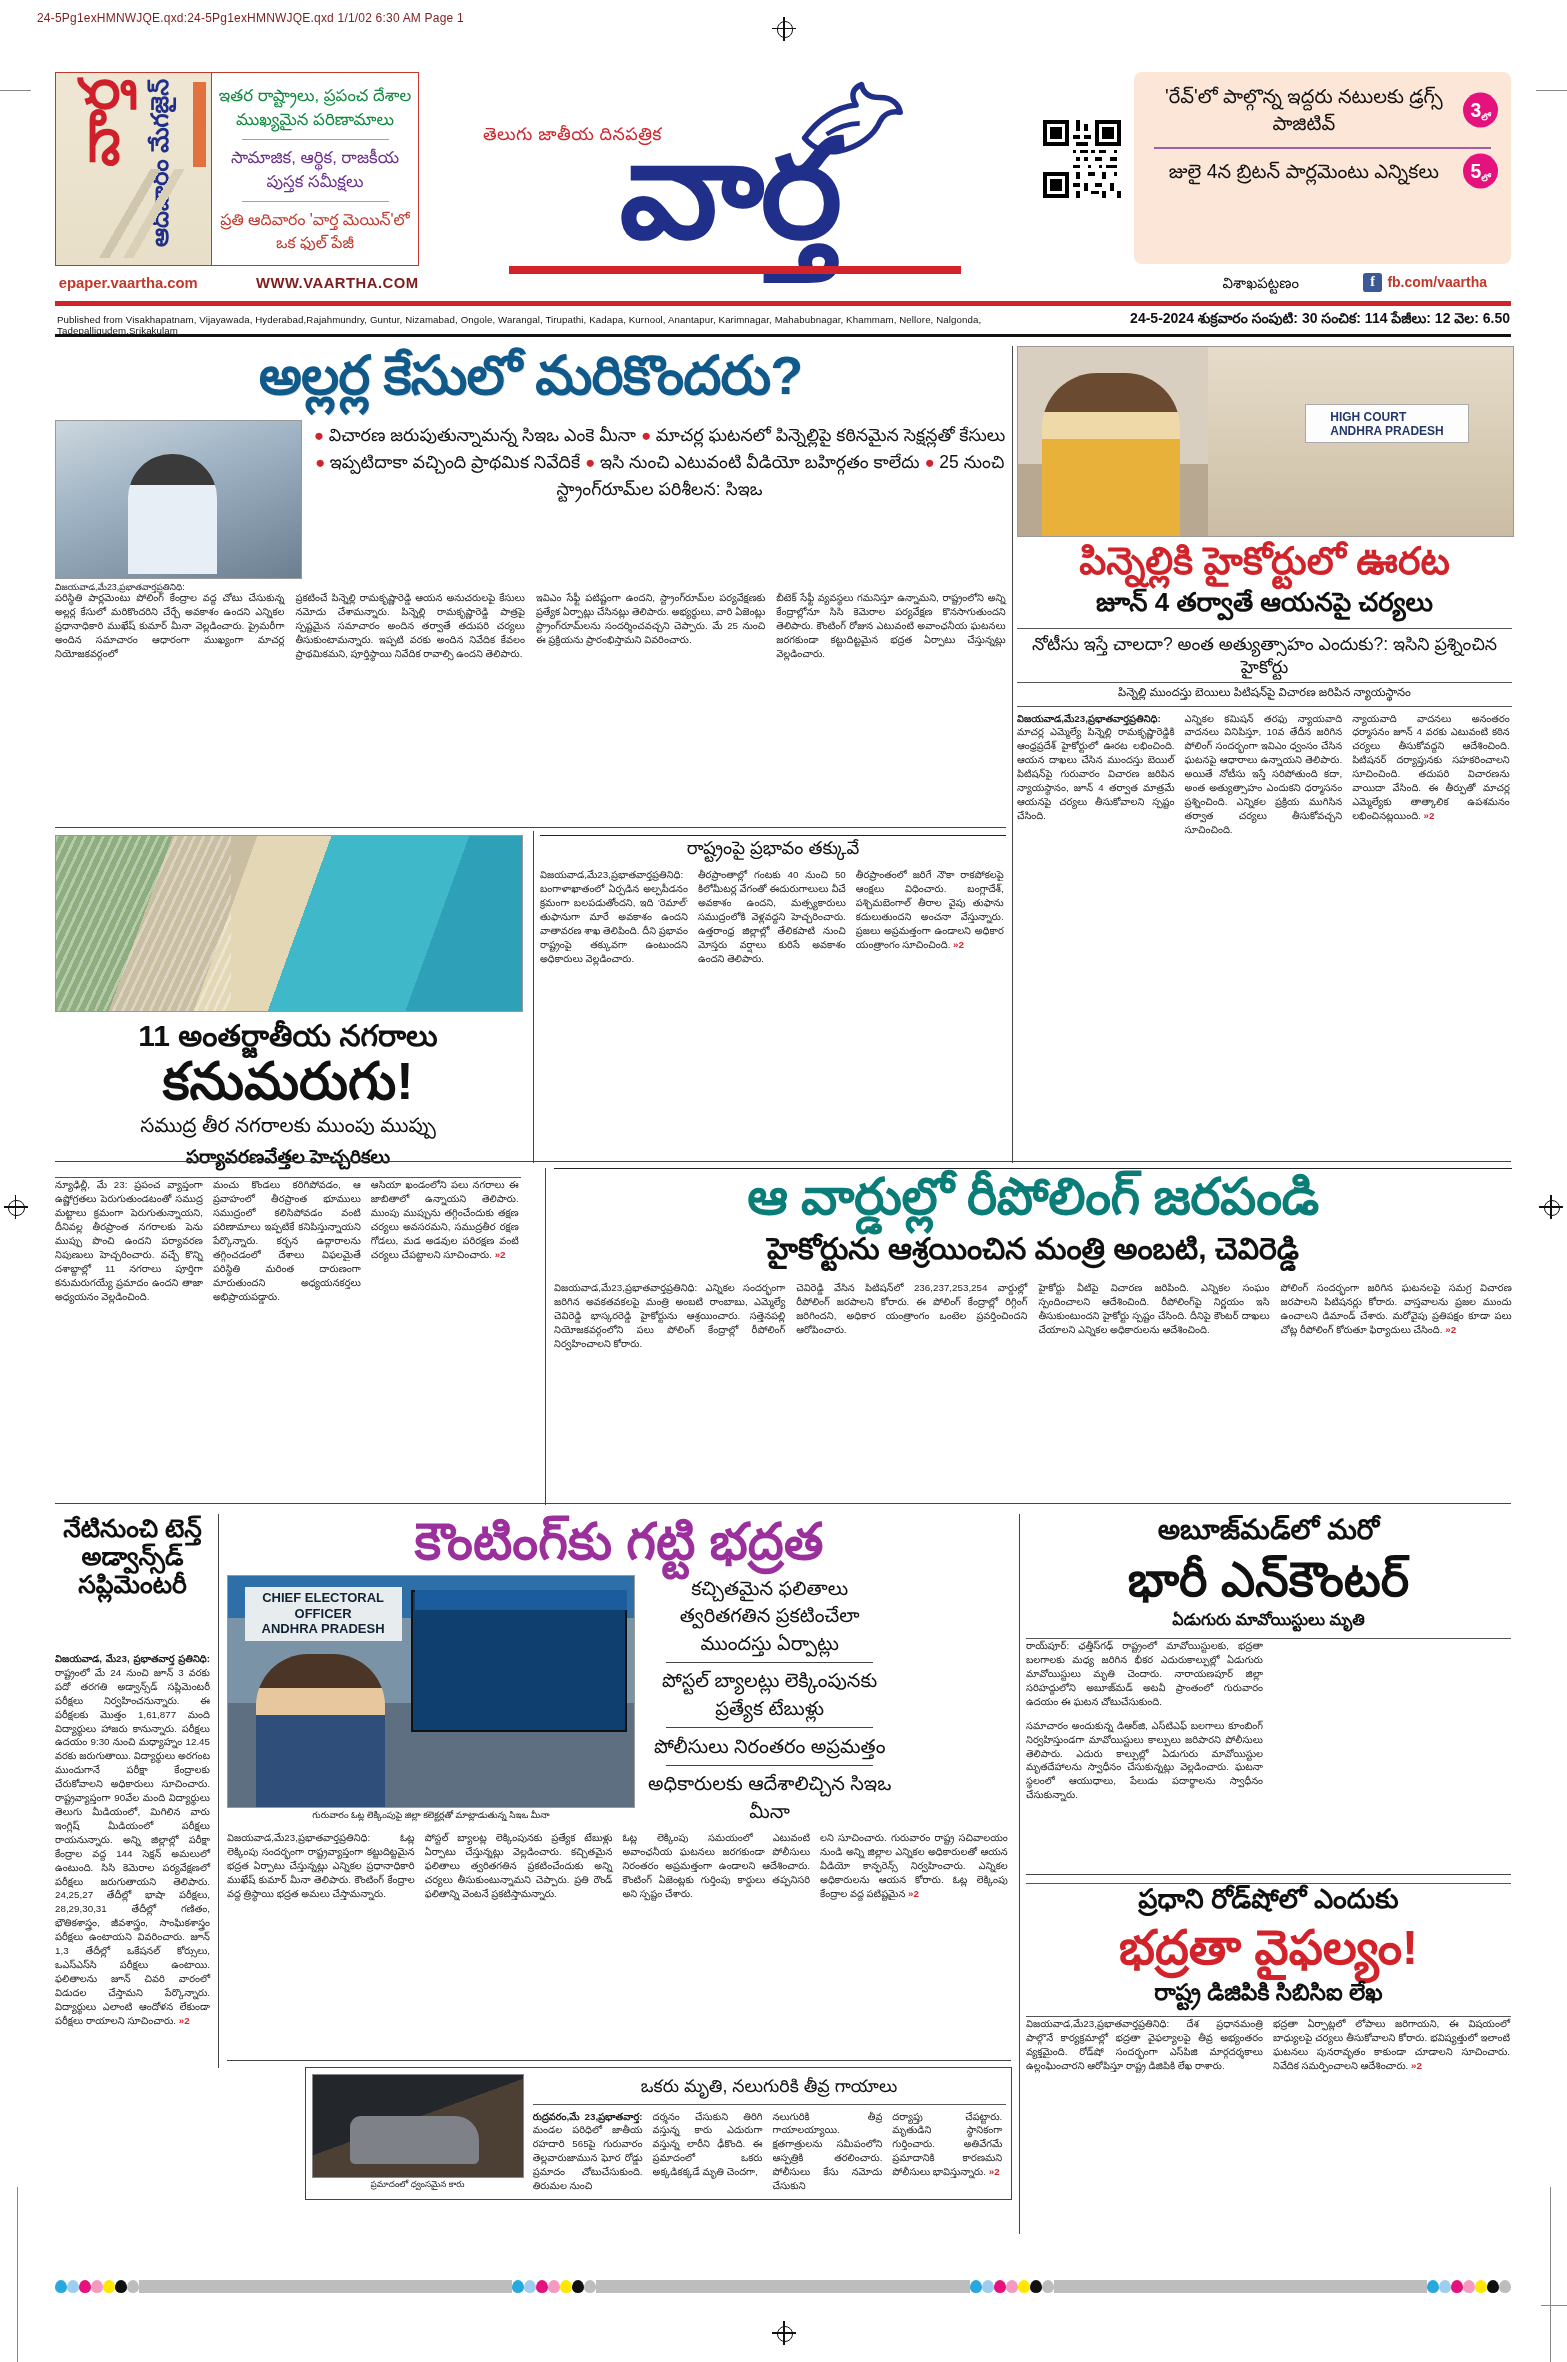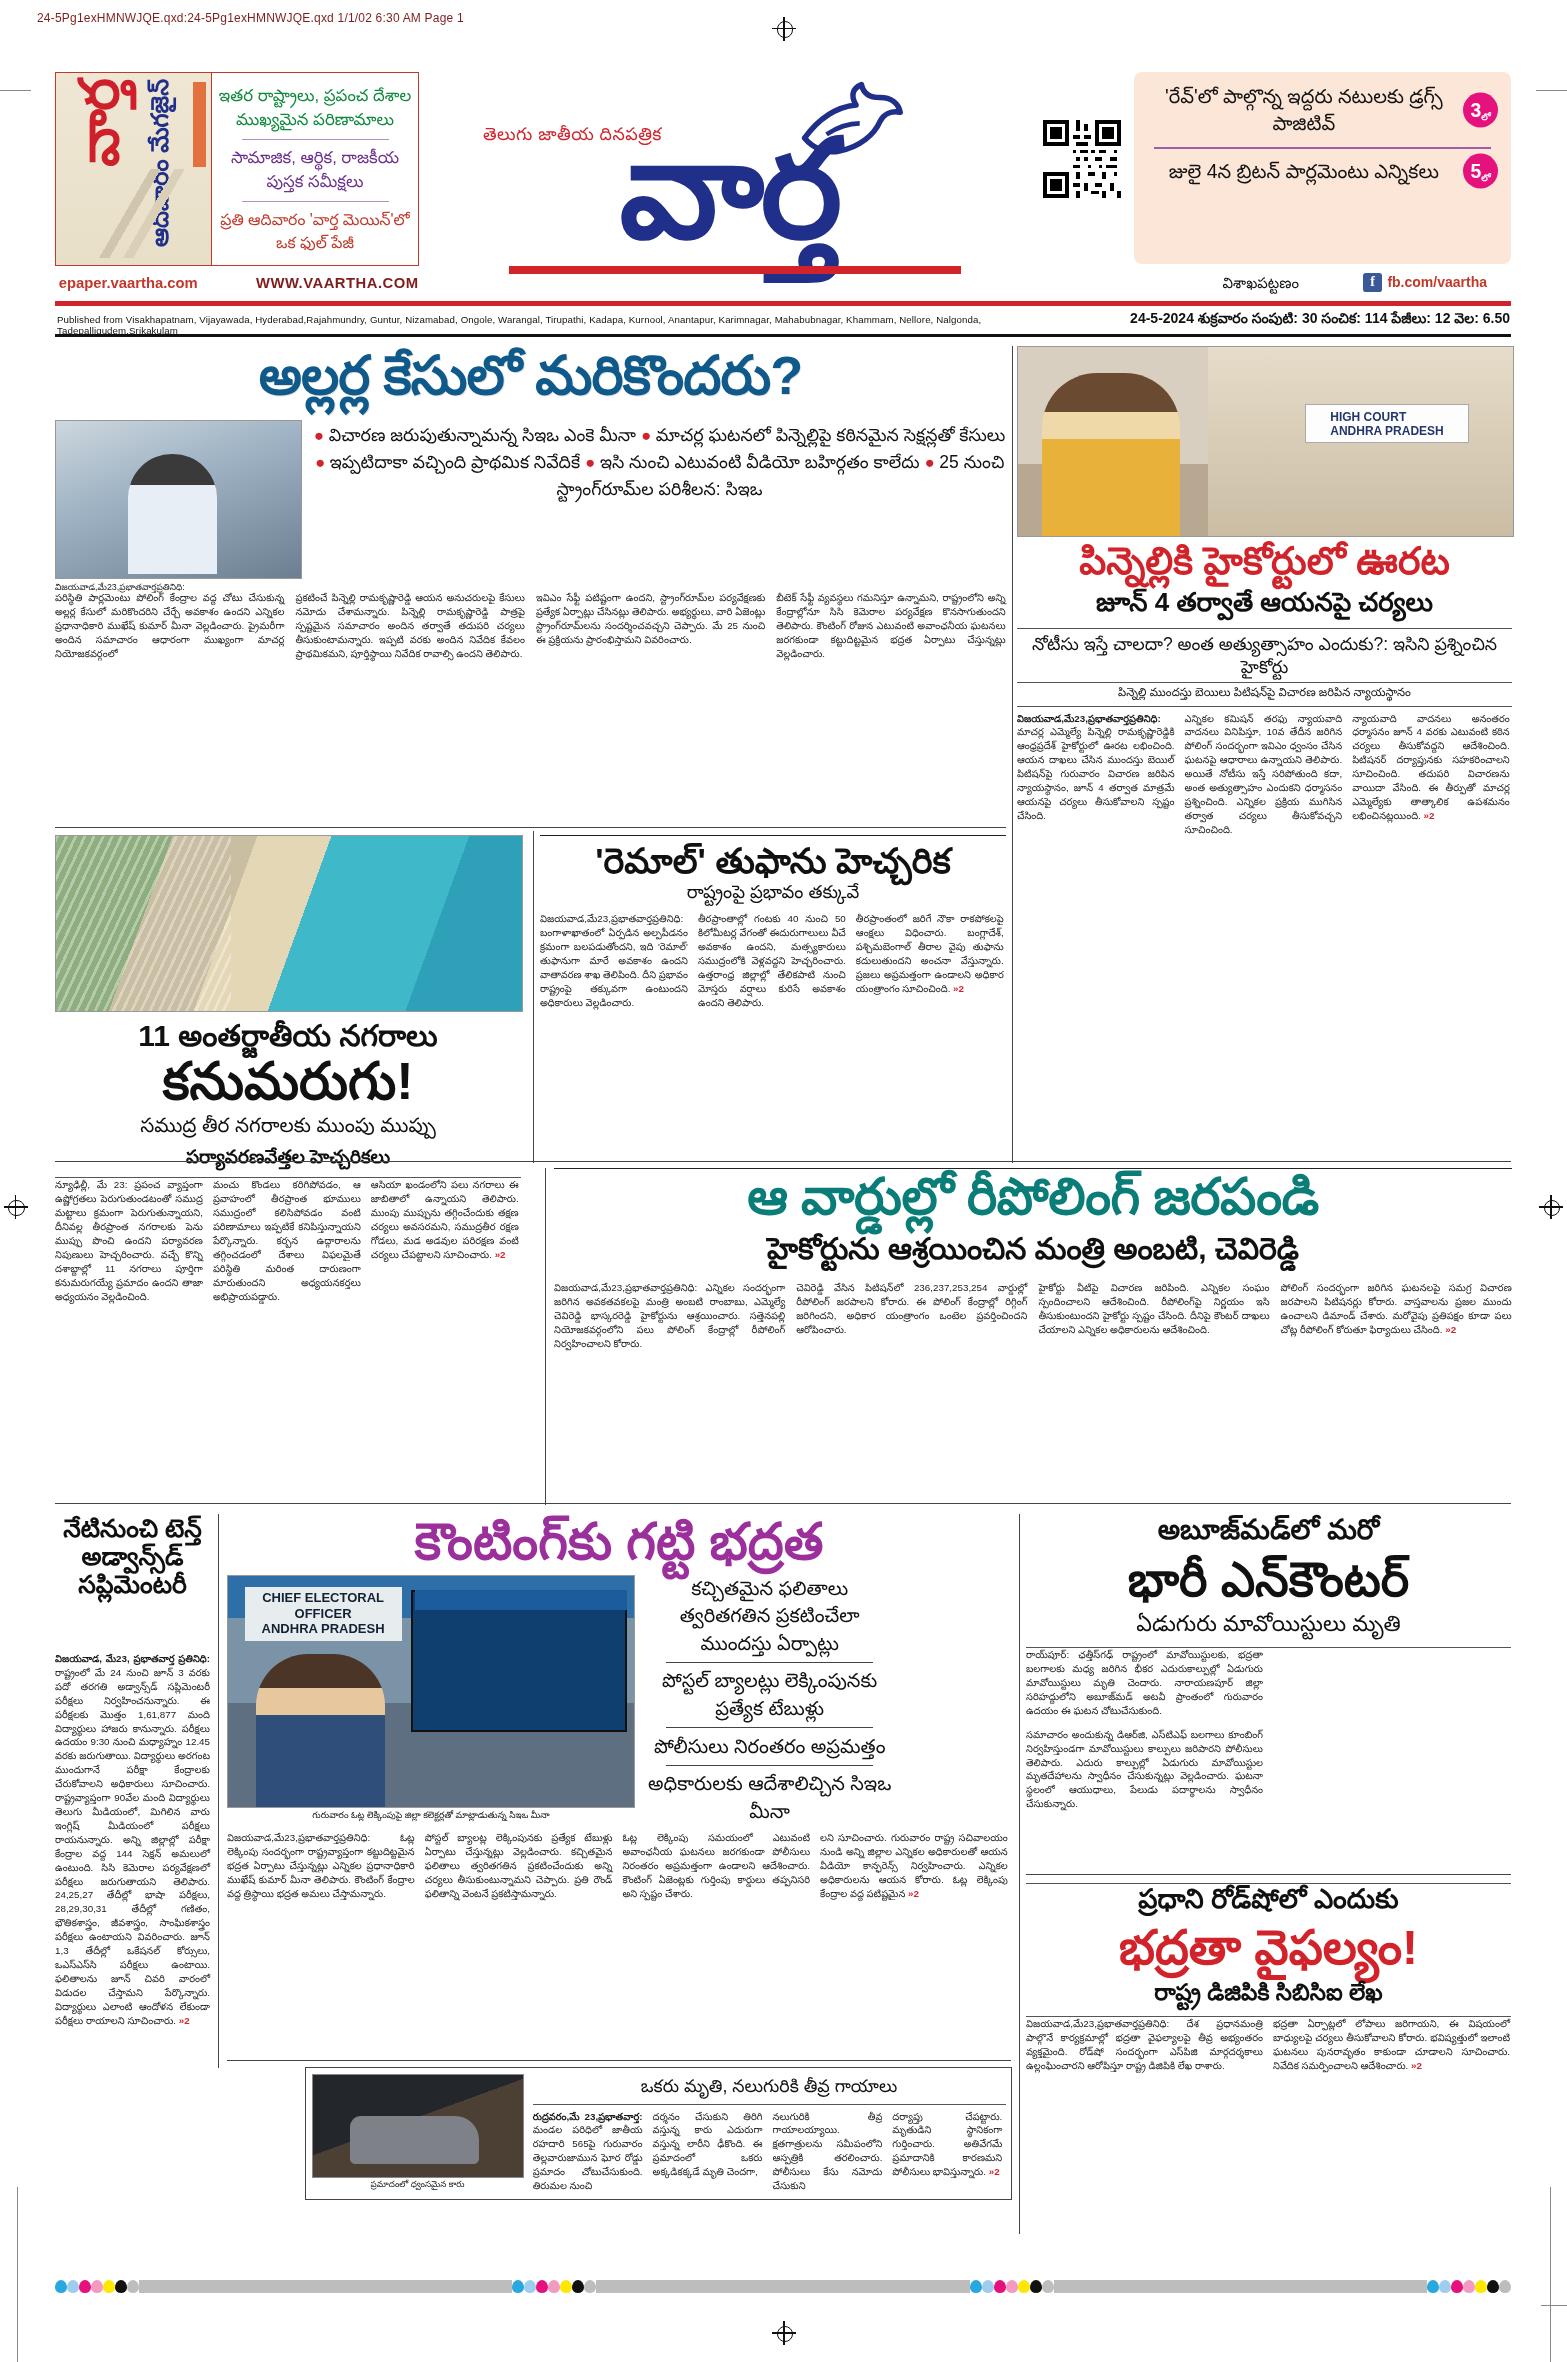--- a/index.html
+++ b/index.html
@@ -148,21 +148,21 @@
      background:linear-gradient(180deg,#4a3526 0 22%,#e7c79d 22% 40%,#2f4f7a 40% 100%);}
   .counting .cap{font-size:9px;text-align:center;margin-top:2.8px;}
   .counting .pts{width:251px;text-align:center;font-size:19.4px;line-height:1.42;}
   .counting .pts hr{border:none;border-top:0.9px solid #444;margin:4.6px 22px;}
   .counting-cols{display:flex;gap:10px;margin-top:5.5px;}
   .counting-cols>div{width:calc(25% - 8.3px);}
 
   .encounter{position:absolute;left:1026px;top:1514px;width:485px;}
   .encounter h2{margin:0;font-size:28px;text-align:center;font-weight:bold;}
   .encounter h1{margin:1.8px 0 0;font-size:48px;text-align:center;font-weight:bold;line-height:1.05;}
-  .encounter h3{margin:5.5px 0 5.5px;font-size:22px;text-align:center;font-weight:normal;}
+  .encounter h3{margin:5.5px 0 5.5px;font-size:16px;text-align:center;font-weight:bold;}
   .encounter-cols{display:flex;gap:10px;flex-direction:column;}
   .encounter-cols>div{width:calc(50% - 5.5px);}
 
   .roadshow{position:absolute;left:1026px;top:1883px;width:485px;}
   .roadshow h2{margin:0;font-size:27px;text-align:center;font-weight:bold;}
   .roadshow h1{margin:1.8px 0 0;font-size:48px;text-align:center;font-weight:bold;color:#d2232a;line-height:1.05;}
   .roadshow h3{margin:5.5px 0 5.5px;font-size:23px;text-align:center;font-weight:bold;}
   .roadshow-cols{display:flex;gap:10px;align-items:flex-end;}
   .roadshow-cols>div{width:calc(50% - 5.5px);}
 
@@ -385,21 +385,20 @@
       <div class="col">ఎన్నికల కమిషన్ తరఫు న్యాయవాది వాదనలు వినిపిస్తూ, 10వ తేదీన జరిగిన పోలింగ్ సందర్భంగా ఇవిఎం ధ్వంసం చేసిన ఘటనపై ఆధారాలు ఉన్నాయని తెలిపారు. అయితే నోటీసు ఇస్తే సరిపోతుంది కదా, అంత అత్యుత్సాహం ఎందుకని ధర్మాసనం ప్రశ్నించింది. ఎన్నికల ప్రక్రియ ముగిసిన తర్వాత చర్యలు తీసుకోవచ్చని సూచించింది.</div>
       <div class="col">
         <span>న్యాయవాది వాదనలు అనంతరం ధర్మాసనం జూన్ 4 వరకు ఎటువంటి కఠిన చర్యలు తీసుకోవద్దని ఆదేశించింది. పిటిషనర్ దర్యాప్తునకు సహకరించాలని సూచించింది. తదుపరి విచారణను వాయిదా వేసింది. ఈ తీర్పుతో మాచర్ల ఎమ్మెల్యేకు తాత్కాలిక ఉపశమనం లభించినట్లయింది.</span>
         <span class="jump">»</span><span class="jump">2</span>
       </div>
     </div>
   </div>
 
   <div class="cyc">
     <div class="hr-med"></div>
-    <h2>'రెమాల్' తుఫాను హెచ్చరిక</h2>
     <h3>రాష్ట్రంపై ప్రభావం తక్కువే</h3>
     <div class="cyc-cols">
       <div class="col">విజయవాడ,మే23,ప్రభాతవార్తప్రతినిధి: బంగాళాఖాతంలో ఏర్పడిన అల్పపీడనం క్రమంగా బలపడుతోందని, ఇది 'రెమాల్' తుఫానుగా మారే అవకాశం ఉందని వాతావరణ శాఖ తెలిపింది. దీని ప్రభావం రాష్ట్రంపై తక్కువగా ఉంటుందని అధికారులు వెల్లడించారు.</div>
       <div class="col">తీరప్రాంతాల్లో గంటకు 40 నుంచి 50 కిలోమీటర్ల వేగంతో ఈదురుగాలులు వీచే అవకాశం ఉందని, మత్స్యకారులు సముద్రంలోకి వెళ్లవద్దని హెచ్చరించారు. ఉత్తరాంధ్ర జిల్లాల్లో తేలికపాటి నుంచి మోస్తరు వర్షాలు కురిసే అవకాశం ఉందని తెలిపారు.</div>
       <div class="col">
         <span>తీరప్రాంతంలో జరిగే నౌకా రాకపోకలపై ఆంక్షలు విధించారు. బంగ్లాదేశ్, పశ్చిమబెంగాల్ తీరాల వైపు తుఫాను కదులుతుందని అంచనా వేస్తున్నారు. ప్రజలు అప్రమత్తంగా ఉండాలని అధికార యంత్రాంగం సూచించింది.</span>
         <span class="jump">»</span><span class="jump">2</span>
       </div>
     </div>
   </div>

